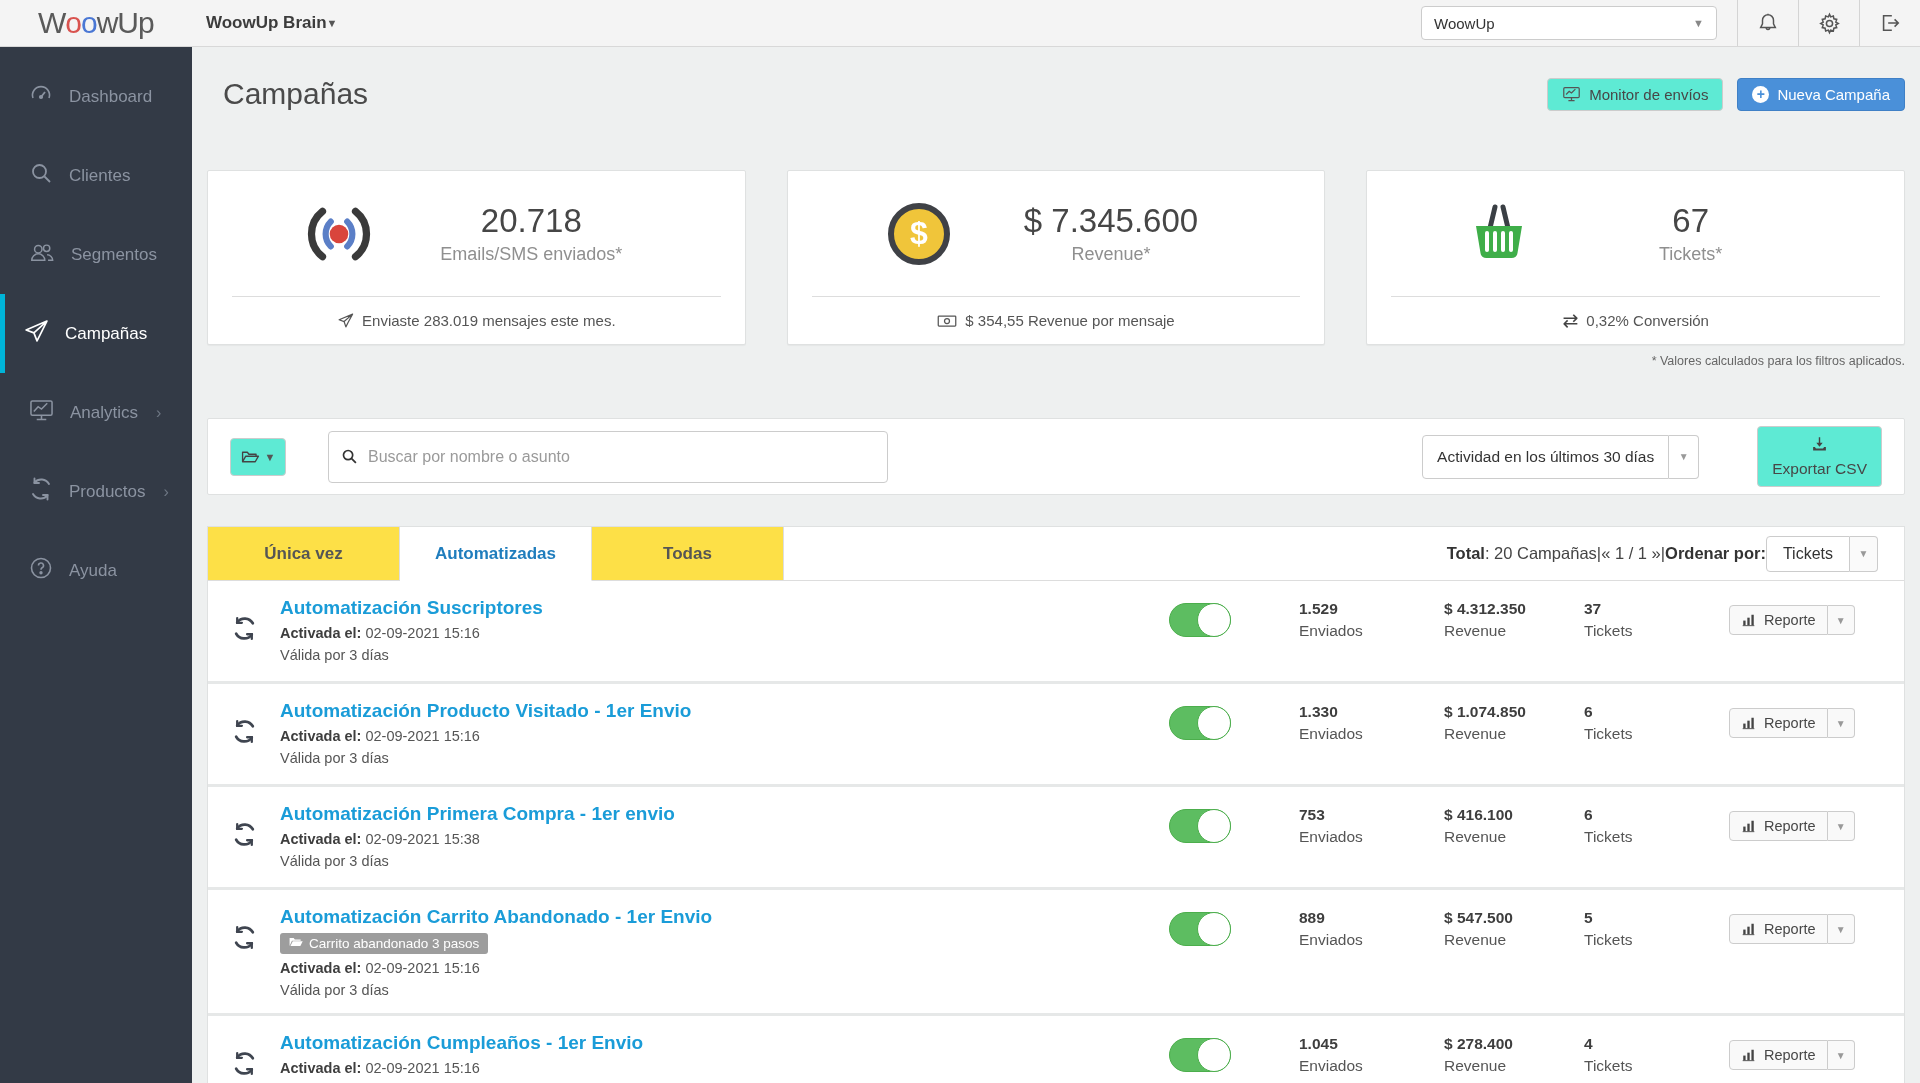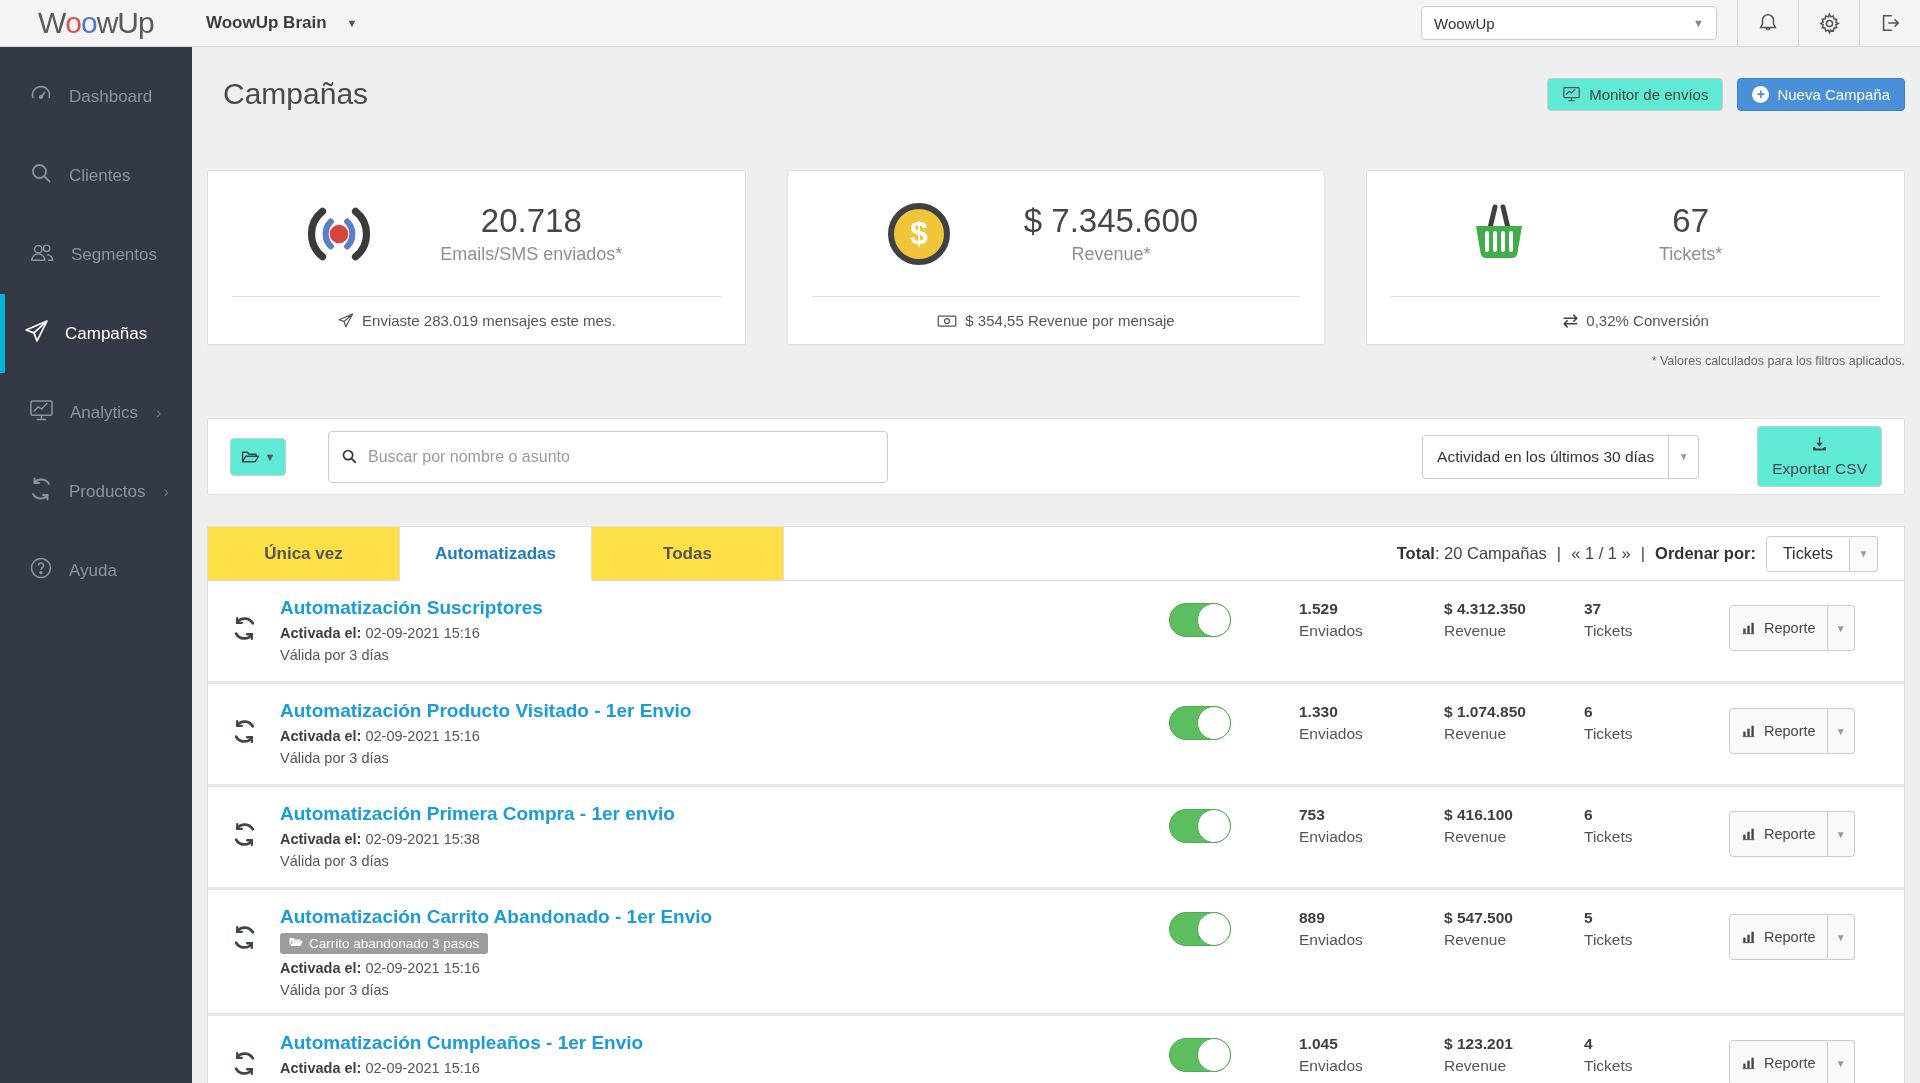--- a/index.html
+++ b/index.html
@@ -5,21 +5,21 @@
   * { margin:0; padding:0; box-sizing:border-box; }
   html,body { width:1920px; height:1083px; overflow:hidden; font-family:"Liberation Sans","DejaVu Sans",sans-serif; background:#eef0f0; }
 
   
   .topbar { height:47px; background:#f4f4f4; border-bottom:1px solid #d8d8d8; display:flex; align-items:stretch; }
   .logo-box { width:192px; display:flex; align-items:center; padding-left:38px; }
   .logo { font-size:30px; font-weight:400; color:#5a5a5a; letter-spacing:-1px; }
   .logo .o1 { color:#d9534f; }
   .logo .o2 { color:#4a77d4; }
   .logo .o1, .logo .o2 { font-weight:500; }
-  .brand-menu { display:flex; align-items:center; gap:20px; font-size:17px; font-weight:bold; color:#3c3c3c; padding-left:14px; cursor:pointer; }
+  .brand-menu { display:flex; align-items:center; gap:0; font-size:17px; font-weight:bold; color:#3c3c3c; padding-left:14px; cursor:pointer; }
   .caret { font-size:11px; color:#555; }
   .topbar-right { margin-left:auto; display:flex; align-items:stretch; }
   .org-select { align-self:center; width:296px; height:34px; background:#fff; border:1px solid #ccc; border-radius:4px; display:flex; align-items:center; padding:0 12px; margin-right:20px; font-size:15px; color:#333; cursor:pointer; }
   .org-select .caret { margin-left:auto; color:#888; }
   .top-icon-btn { width:61px; display:flex; align-items:center; justify-content:center; border-left:1px solid #d4d4d4; color:#555; cursor:pointer; }
   .top-icon-btn svg { display:block; }
 
   
   .layout { display:flex; height:1036px; }
   .sidebar { width:192px; background:#333a46; padding-top:10px; flex-shrink:0; }
@@ -61,21 +61,21 @@
   .select-split { display:flex; height:44px; cursor:pointer; }
   .select-main { border:1px solid #ccc; border-radius:4px 0 0 4px; background:#fff; display:flex; align-items:center; padding:0 14px; font-size:15.5px; color:#333; }
   .select-caret { width:30px; border:1px solid #ccc; border-left:0; border-radius:0 4px 4px 0; background:#fff; display:flex; align-items:center; justify-content:center; color:#999; font-size:10px; }
   .export-btn { margin-left:58px; padding:8px 14px; font-size:15.5px;flex-direction:column; }
 
   
   .table-panel { margin-top:31px; background:#fff; border:1px solid #dfe1e1; border-bottom:0; }
   .tabs-row { height:54px; display:flex; align-items:stretch; border-bottom:1px solid #ddd; }
   .tab { width:192px; display:flex; align-items:center; justify-content:center; font-size:17px; font-weight:bold; color:#555; background:#fde047; border-right:1px solid #ddd; cursor:pointer; }
   .tab.active { background:#fff; color:#1f7dbd; margin-bottom:-1px; border-bottom:1px solid #fff; }
-  .list-meta { margin-left:auto; display:flex; align-items:center; gap:10px; padding-right:26px; font-size:16.5px; color:#444; }
+  .list-meta { margin-left:auto; display:flex; align-items:center; padding-right:26px; font-size:16.5px; color:#444; }
   .list-meta b { color:#333; }
   .sort-split { display:flex; height:36px; cursor:pointer; }
   .sort-main { border:1px solid #ccc; border-radius:4px 0 0 4px; background:#fff; display:flex; align-items:center; padding:0 16px; font-size:16px; color:#333; }
   .sort-caret { width:28px; border:1px solid #ccc; border-left:0; border-radius:0 4px 4px 0; background:#fafafa; display:flex; align-items:center; justify-content:center; color:#999; font-size:10px; }
 
   .rows { display:flex; flex-direction:column; gap:3px; background:#e6e8e8; }
   .camp-row { background:#fff; display:flex; align-items:flex-start; padding:13px 0 15px 0; min-height:100px; }
   .camp-refresh { width:72px; display:flex; justify-content:center; padding-top:22px; color:#3f4550; }
   .camp-info { flex:1; padding-top:3px; }
   .camp-title { font-size:19px; font-weight:bold; color:#1a9cd8; text-decoration:none; display:inline-block; cursor:pointer; }
@@ -87,21 +87,21 @@
   .toggle { width:62px; height:34px; border-radius:17px; background:#5dbd61; border:1px solid #4cae4c; position:relative; cursor:pointer; }
   .toggle .knob { position:absolute; right:-1px; top:-1px; width:34px; height:34px; border-radius:50%; background:#fff; border:1px solid #4cae4c; }
   .stat-col { padding-top:6px; }
   .stat-col.enviados { width:145px; }
   .stat-col.revenue { width:140px; }
   .stat-col.tickets { width:145px; }
   .stat-val { font-size:15.5px; font-weight:bold; color:#3e3e3e; }
   .stat-label { font-size:15.5px; color:#555; margin-top:4px; }
   .report-col { width:175px; padding-top:11px; }
   .btn-split { display:inline-flex; }
-  .report-btn { border-radius:4px 0 0 4px; padding:14px 11px; font-size:14.5px; background:#f9f9f9; }
+  .report-btn { border-radius:4px 0 0 4px; padding:6px 11px; font-size:14.5px; background:#f9f9f9; }
   .caret-btn { border-radius:0 4px 4px 0; border-left:0; width:27px; justify-content:center; color:#999; font-size:10px; padding:7px 0; background:#f9f9f9; }
 </style>
 </head>
 <body>
 
 <div class="topbar">
   <div class="logo-box">
     <span class="logo"><span>W</span><span class="o1">o</span><span class="o2">o</span><span>wUp</span></span>
   </div>
   <div class="brand-menu">
@@ -584,21 +584,21 @@
     <div class="toggle-col">
       <div class="toggle">
                 <div class="knob"></div>
               </div>
     </div>
     <div class="stat-col enviados">
       <div class="stat-val">1.045</div>
       <div class="stat-label">Enviados</div>
     </div>
     <div class="stat-col revenue">
-      <div class="stat-val">$ 123.201</div>
+      <div class="stat-val">$ 278.400</div>
       <div class="stat-label">Revenue</div>
     </div>
     <div class="stat-col tickets">
       <div class="stat-val">4</div>
       <div class="stat-label">Tickets</div>
     </div>
     <div class="report-col">
       <div class="btn-split">
         <button class="btn report-btn">
           <svg width="15" height="14" viewBox="0 0 24 24" fill="#444">

